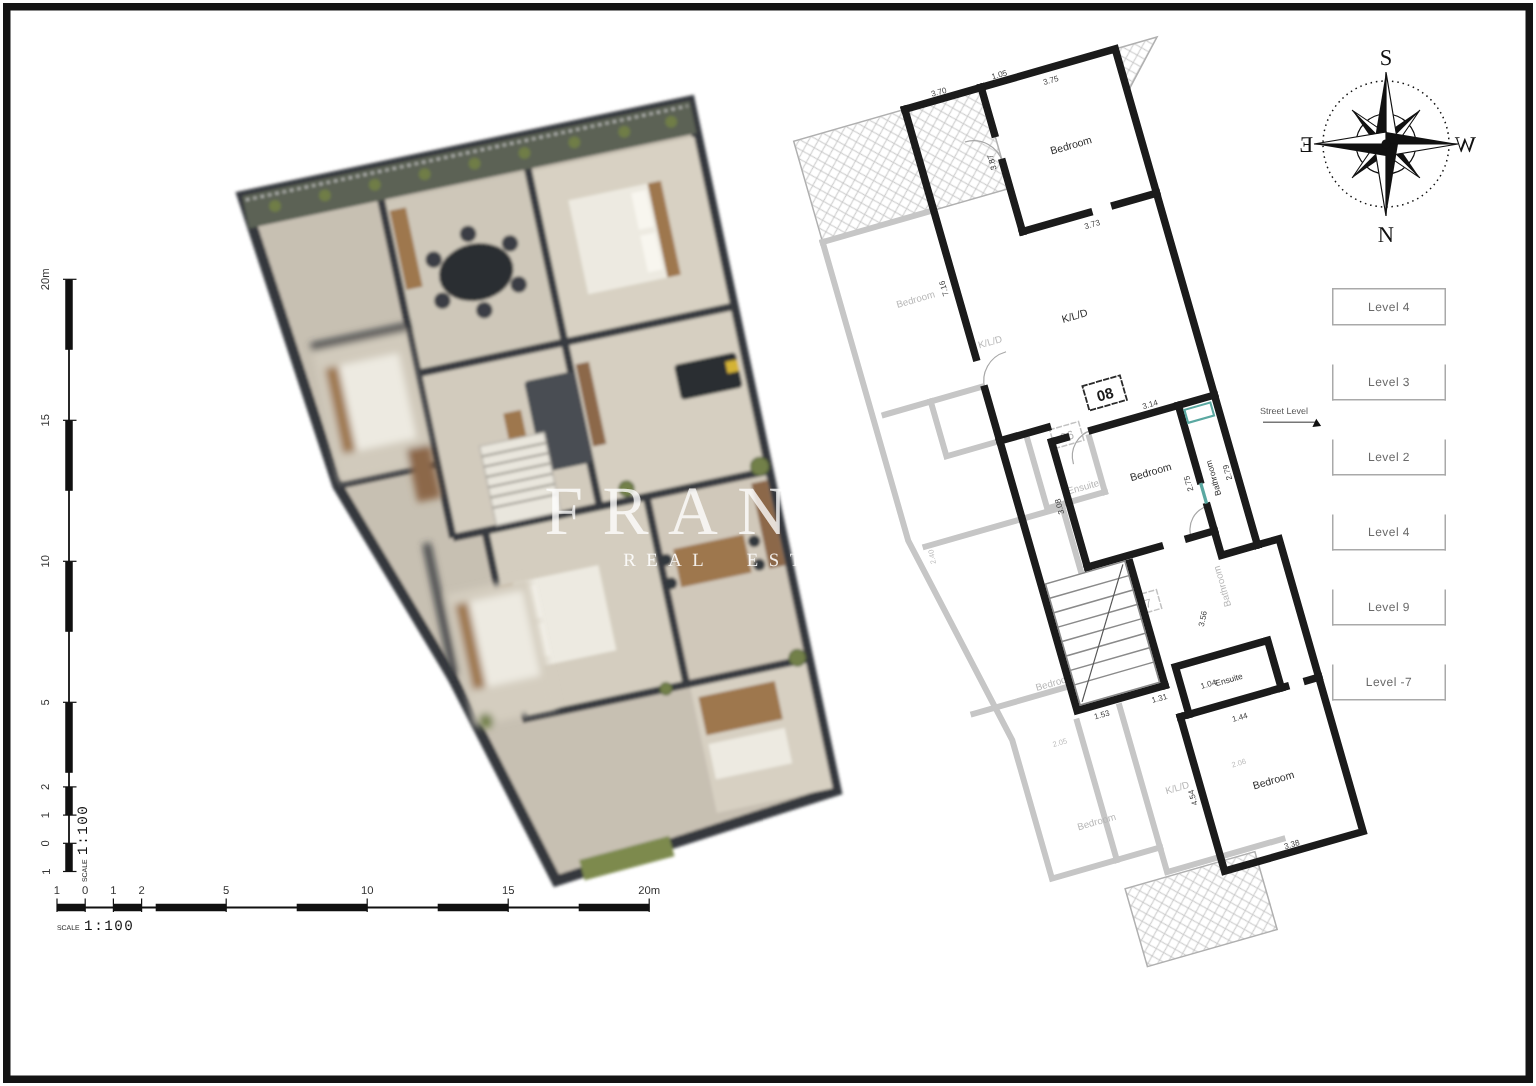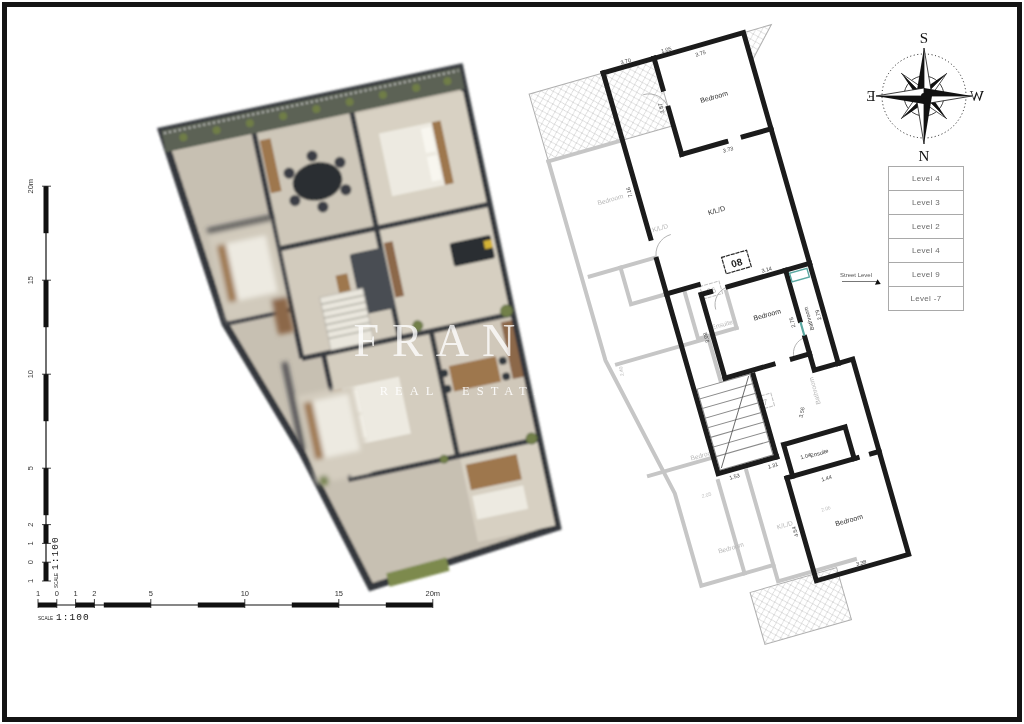--- a/index.html
+++ b/index.html
@@ -15,32 +15,32 @@
   .bdg{font-size:10px;fill:#1d1d1d;text-anchor:middle;font-weight:bold;}
   .bdgf{font-size:8px;fill:#b3b3b3;text-anchor:middle;}
   .tick{font-size:7.5px;fill:#333;text-anchor:middle;}
   .scale-word{font-size:4.6px;fill:#222;}
   .scale-ratio{font-size:9.5px;fill:#111;font-family:"Liberation Mono",monospace;letter-spacing:1px;}
   .compass-letter{font-family:"Liberation Serif",serif;font-size:15px;fill:#111;text-anchor:middle;}
   
   .levels{position:absolute;left:888px;top:166px;width:76px;z-index:10;}
   .level-row{height:23px;border:1px solid #a9a9a9;border-top:none;background:#fff;
              display:flex;align-items:center;justify-content:center;
-             font-size:8px;color:#6a6a6a;letter-spacing:0.3px;}
+             font-size:8px;color:#6a6a6a;letter-spacing:0.3px;margin-top:26px;}
   .level-row:first-child{border-top:1px solid #a9a9a9;}
   .street{position:absolute;left:840px;top:272px;width:52px;height:18px;z-index:11;}
   .street-label{position:absolute;left:0;top:0;font-size:6px;color:#555;white-space:nowrap;}
   .street-arrow{position:absolute;left:36px;top:8px;width:0;height:0;
                 border-left:5px solid #111;border-top:3px solid transparent;border-bottom:3px solid transparent;
                 transform:rotate(25deg);}
   .street-line{position:absolute;left:2px;top:9px;width:36px;height:1px;background:#777;}
   
-  .watermark{position:absolute;left:344px;top:318px;width:240px;text-align:center;z-index:30;pointer-events:none;}
+  .watermark{position:absolute;left:344px;top:318px;width:240px;text-align:right;z-index:30;pointer-events:none;}
   .wm1{font-family:"Liberation Serif",serif;font-size:46px;letter-spacing:13px;color:rgba(255,255,255,0.78);line-height:1;}
-  .wm2{font-family:"Liberation Serif",serif;font-size:12.5px;letter-spacing:7px;word-spacing:12px;color:rgba(255,255,255,0.88);margin-top:20px;}
+  .wm2{font-family:"Liberation Serif",serif;font-size:12.5px;letter-spacing:7px;word-spacing:12px;color:rgba(255,255,255,0.88);margin-top:2px;}
   .abs{position:absolute;}
 </style>
 </head>
 <body>
 
 <div class="page">
   <div class="frame"></div>
 
   <svg class="abs" style="left:150px;top:60px;width:440px;height:560px" viewBox="0 0 440 560">
     <defs>

